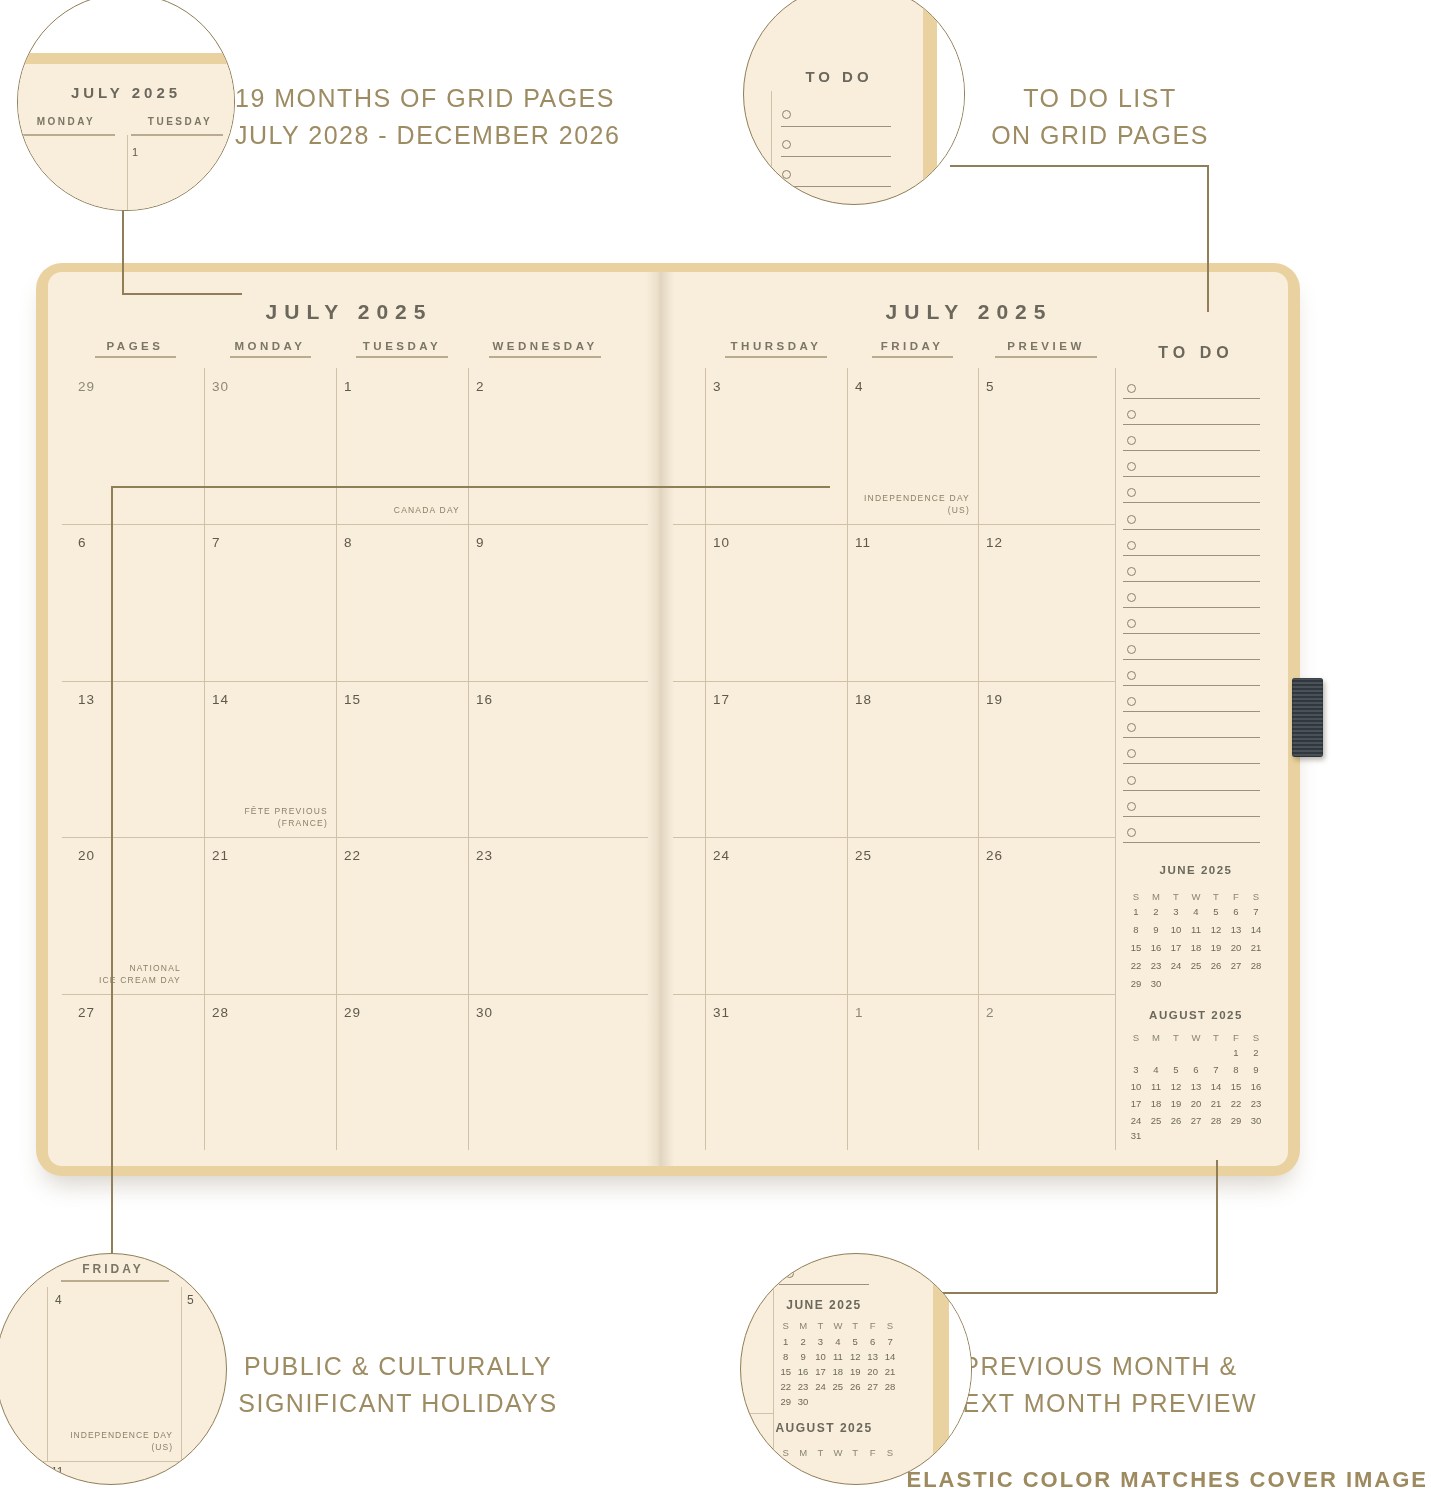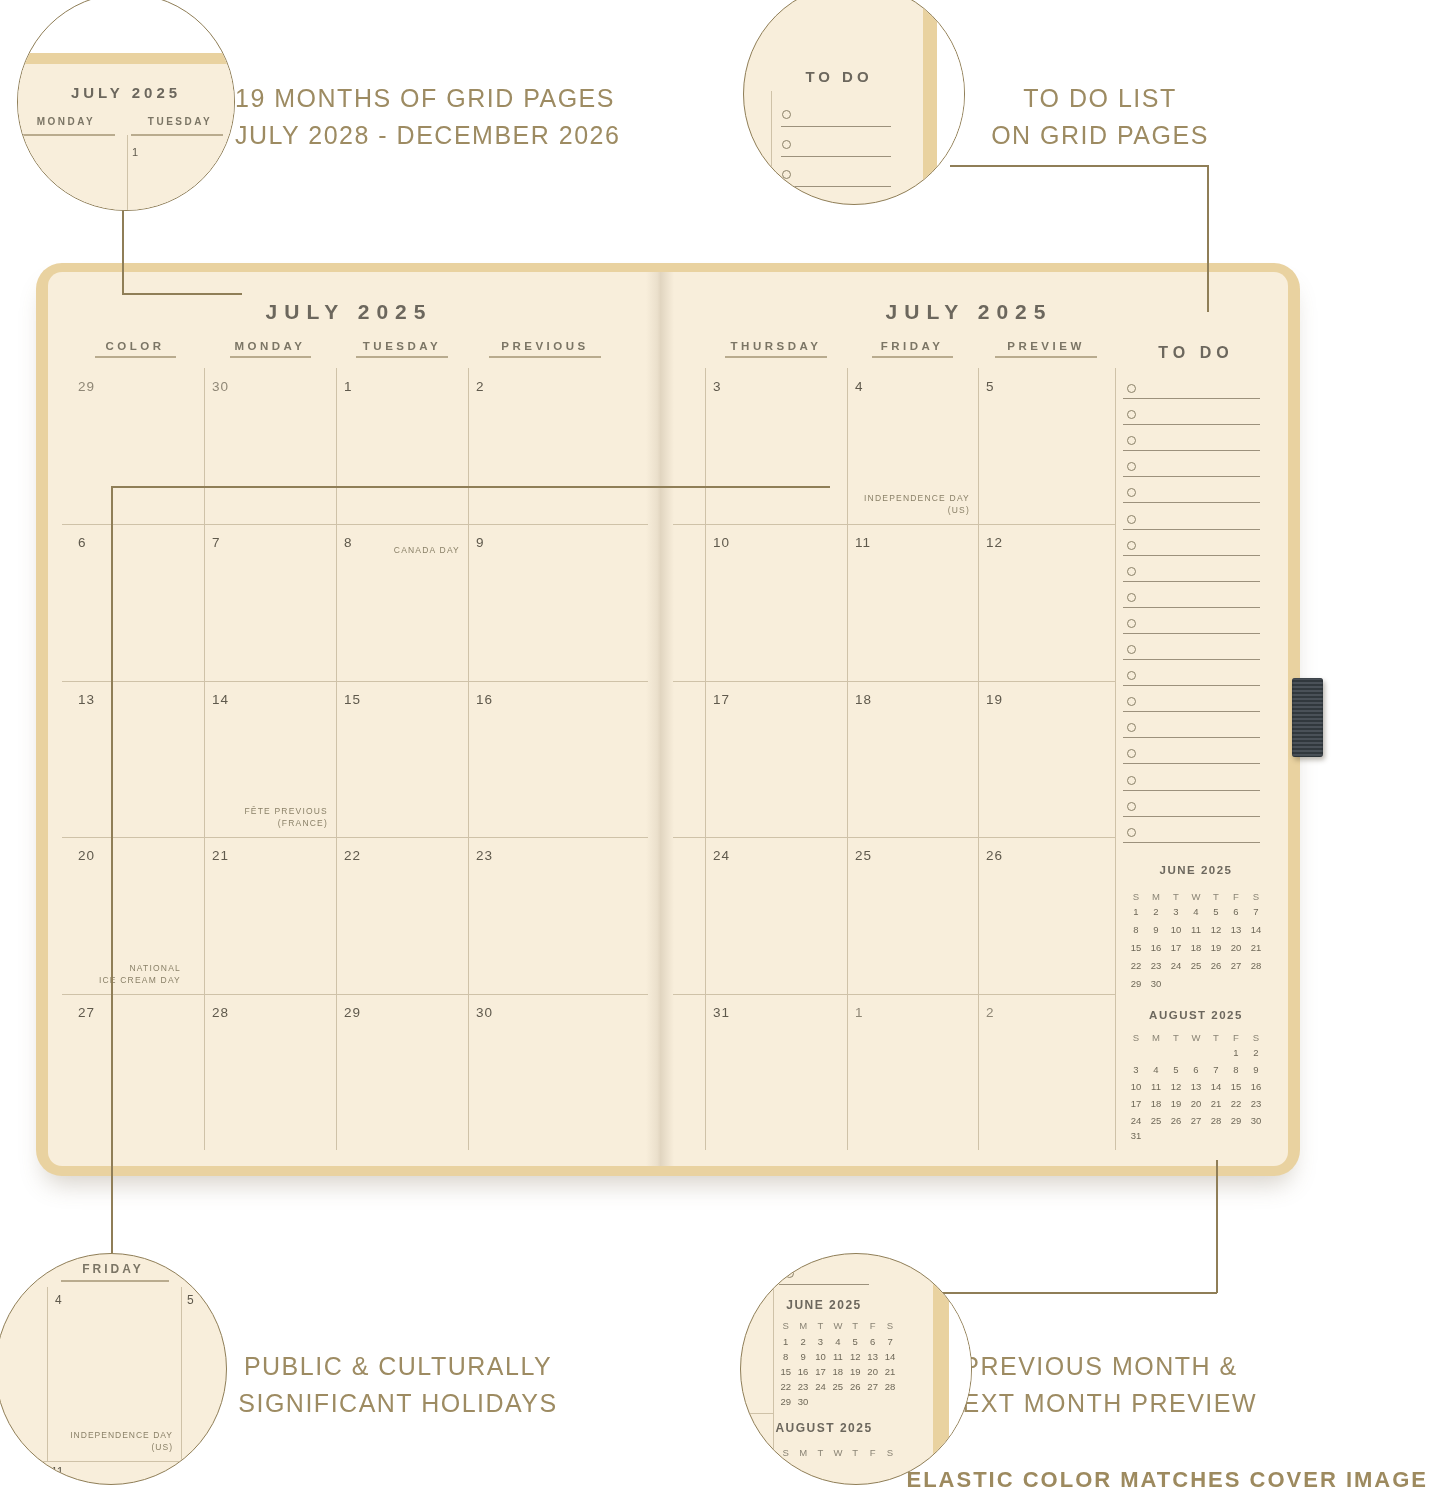--- a/index.html
+++ b/index.html
@@ -103,27 +103,27 @@
   <div class="cover" style="left:36px;top:263px;width:1264px;height:913px;"></div>
   <div class="pages" style="left:48px;top:272px;width:1240px;height:894px;"></div>
   <div class="fold" style="left:646px;top:272px;width:28px;height:894px;"></div>
 
   <div class="page-title" style="left:223px;top:300px;width:252px;">JULY 2025</div>
   <div class="page-title" style="left:843px;top:300px;width:252px;">JULY 2025</div>
 
   <div class="todo-title" style="left:1126px;top:344px;width:140px;">TO DO</div>
 
   <div id="grid-layer">
-      <div class="day-header" style="left: 60px; top: 340px; width: 150px;">COLOR</div>
+      <div class="day-header" style="left: 60px; top: 340px; width: 150px;">PAGES</div>
       <div class="day-underline" style="left: 94.5px; top: 356px; width: 81px;"></div>
       <div class="day-header" style="left: 195px; top: 340px; width: 150px;">MONDAY</div>
       <div class="day-underline" style="left: 229.5px; top: 356px; width: 81px;"></div>
       <div class="day-header" style="left: 327px; top: 340px; width: 150px;">TUESDAY</div>
       <div class="day-underline" style="left: 356.25px; top: 356px; width: 91.5px;"></div>
-      <div class="day-header" style="left: 470px; top: 340px; width: 150px;">PREVIOUS</div>
+      <div class="day-header" style="left: 470px; top: 340px; width: 150px;">WEDNESDAY</div>
       <div class="day-underline" style="left: 488.75px; top: 356px; width: 112.5px;"></div>
       <div class="day-header" style="left: 701px; top: 340px; width: 150px;">THURSDAY</div>
       <div class="day-underline" style="left: 725px; top: 356px; width: 102px;"></div>
       <div class="day-header" style="left: 837px; top: 340px; width: 150px;">FRIDAY</div>
       <div class="day-underline" style="left: 871.5px; top: 356px; width: 81px;"></div>
       <div class="day-header" style="left: 971px; top: 340px; width: 150px;">PREVIEW</div>
       <div class="day-underline" style="left: 995px; top: 356px; width: 102px;"></div>
       <div class="gridline" style="left: 204px; top: 368px; width: 1px; height: 782px;"></div>
       <div class="gridline" style="left: 336px; top: 368px; width: 1px; height: 782px;"></div>
       <div class="gridline" style="left: 468px; top: 368px; width: 1px; height: 782px;"></div>
@@ -135,21 +135,21 @@
       <div class="gridline" style="left: 673px; top: 524px; width: 442px; height: 1px;"></div>
       <div class="gridline" style="left: 62px; top: 681px; width: 586px; height: 1px;"></div>
       <div class="gridline" style="left: 673px; top: 681px; width: 442px; height: 1px;"></div>
       <div class="gridline" style="left: 62px; top: 837px; width: 586px; height: 1px;"></div>
       <div class="gridline" style="left: 673px; top: 837px; width: 442px; height: 1px;"></div>
       <div class="gridline" style="left: 62px; top: 994px; width: 586px; height: 1px;"></div>
       <div class="gridline" style="left: 673px; top: 994px; width: 442px; height: 1px;"></div>
       <div class="date-num muted" style="left: 78px; top: 379px;">29</div>
       <div class="date-num muted" style="left: 212px; top: 379px;">30</div>
       <div class="date-num" style="left: 344px; top: 379px;">1</div>
-      <div class="holiday" style="top: 504px; width: 150px; left: 310px; margin-top: 40px;"><div>CANADA DAY</div></div>
+      <div class="holiday" style="top: 504px; width: 150px; left: 310px;"><div>CANADA DAY</div></div>
       <div class="date-num" style="left: 476px; top: 379px;">2</div>
       <div class="date-num" style="left: 713px; top: 379px;">3</div>
       <div class="date-num" style="left: 855px; top: 379px;">4</div>
       <div class="holiday" style="top: 492px; width: 150px; left: 820px;"><div>INDEPENDENCE DAY</div><div>(US)</div></div>
       <div class="date-num" style="left: 986px; top: 379px;">5</div>
       <div class="date-num" style="left: 78px; top: 535px;">6</div>
       <div class="date-num" style="left: 212px; top: 535px;">7</div>
       <div class="date-num" style="left: 344px; top: 535px;">8</div>
       <div class="date-num" style="left: 476px; top: 535px;">9</div>
       <div class="date-num" style="left: 713px; top: 535px;">10</div>

